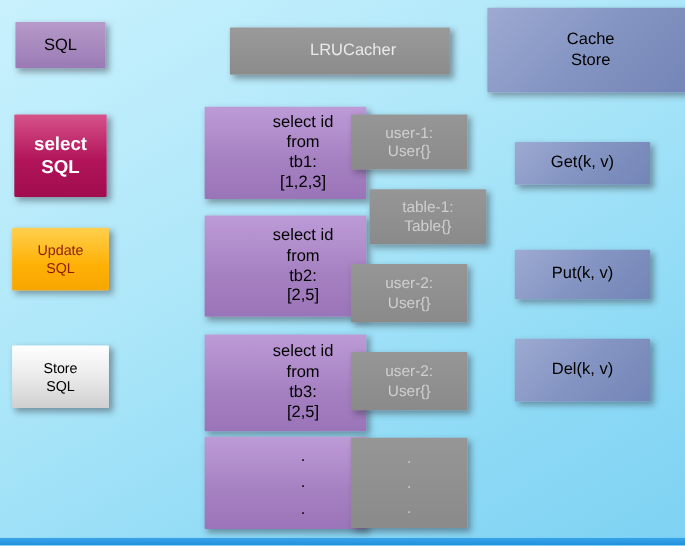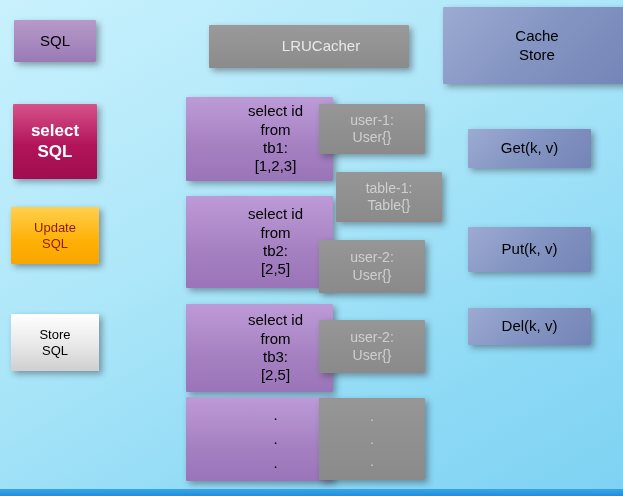--- a/index.html
+++ b/index.html
@@ -48,21 +48,21 @@
   .n-q4 { left: 186px; top: 397px; width: 115px; height: 84px; font-size: 15px; line-height: 1.6; }
 
   .n-e1 { left: 319px; top: 104px; width: 106px; height: 50px; font-size: 14px; }
   .n-e2 { left: 336px; top: 172px; width: 106px; height: 50px; font-size: 14px; }
   .n-e3 { left: 319px; top: 240px; width: 106px; height: 53px; font-size: 14px; }
   .n-e4 { left: 319px; top: 320px; width: 106px; height: 53px; font-size: 14px; }
   .n-e5 { left: 319px; top: 398px; width: 106px; height: 82px; font-size: 14px; line-height: 1.6; }
 
   .n-get { left: 468px; top: 129px; width: 123px; height: 39px; font-size: 15px; }
   .n-put { left: 468px; top: 227px; width: 123px; height: 45px; font-size: 15px; }
-  .n-del { left: 468px; top: 308px; width: 123px; height: 37px; font-size: 15px; }
+  .n-del { left: 468px; top: 308px; width: 123px; height: 57px; font-size: 15px; }
 
   .bottom-bar {
     position: absolute;
     left: 0; bottom: 0;
     width: 623px; height: 7px;
     background: linear-gradient(to bottom, #3aa4e8, #1f8fdd);
     box-shadow: none;
   }
 </style>
 </head>

